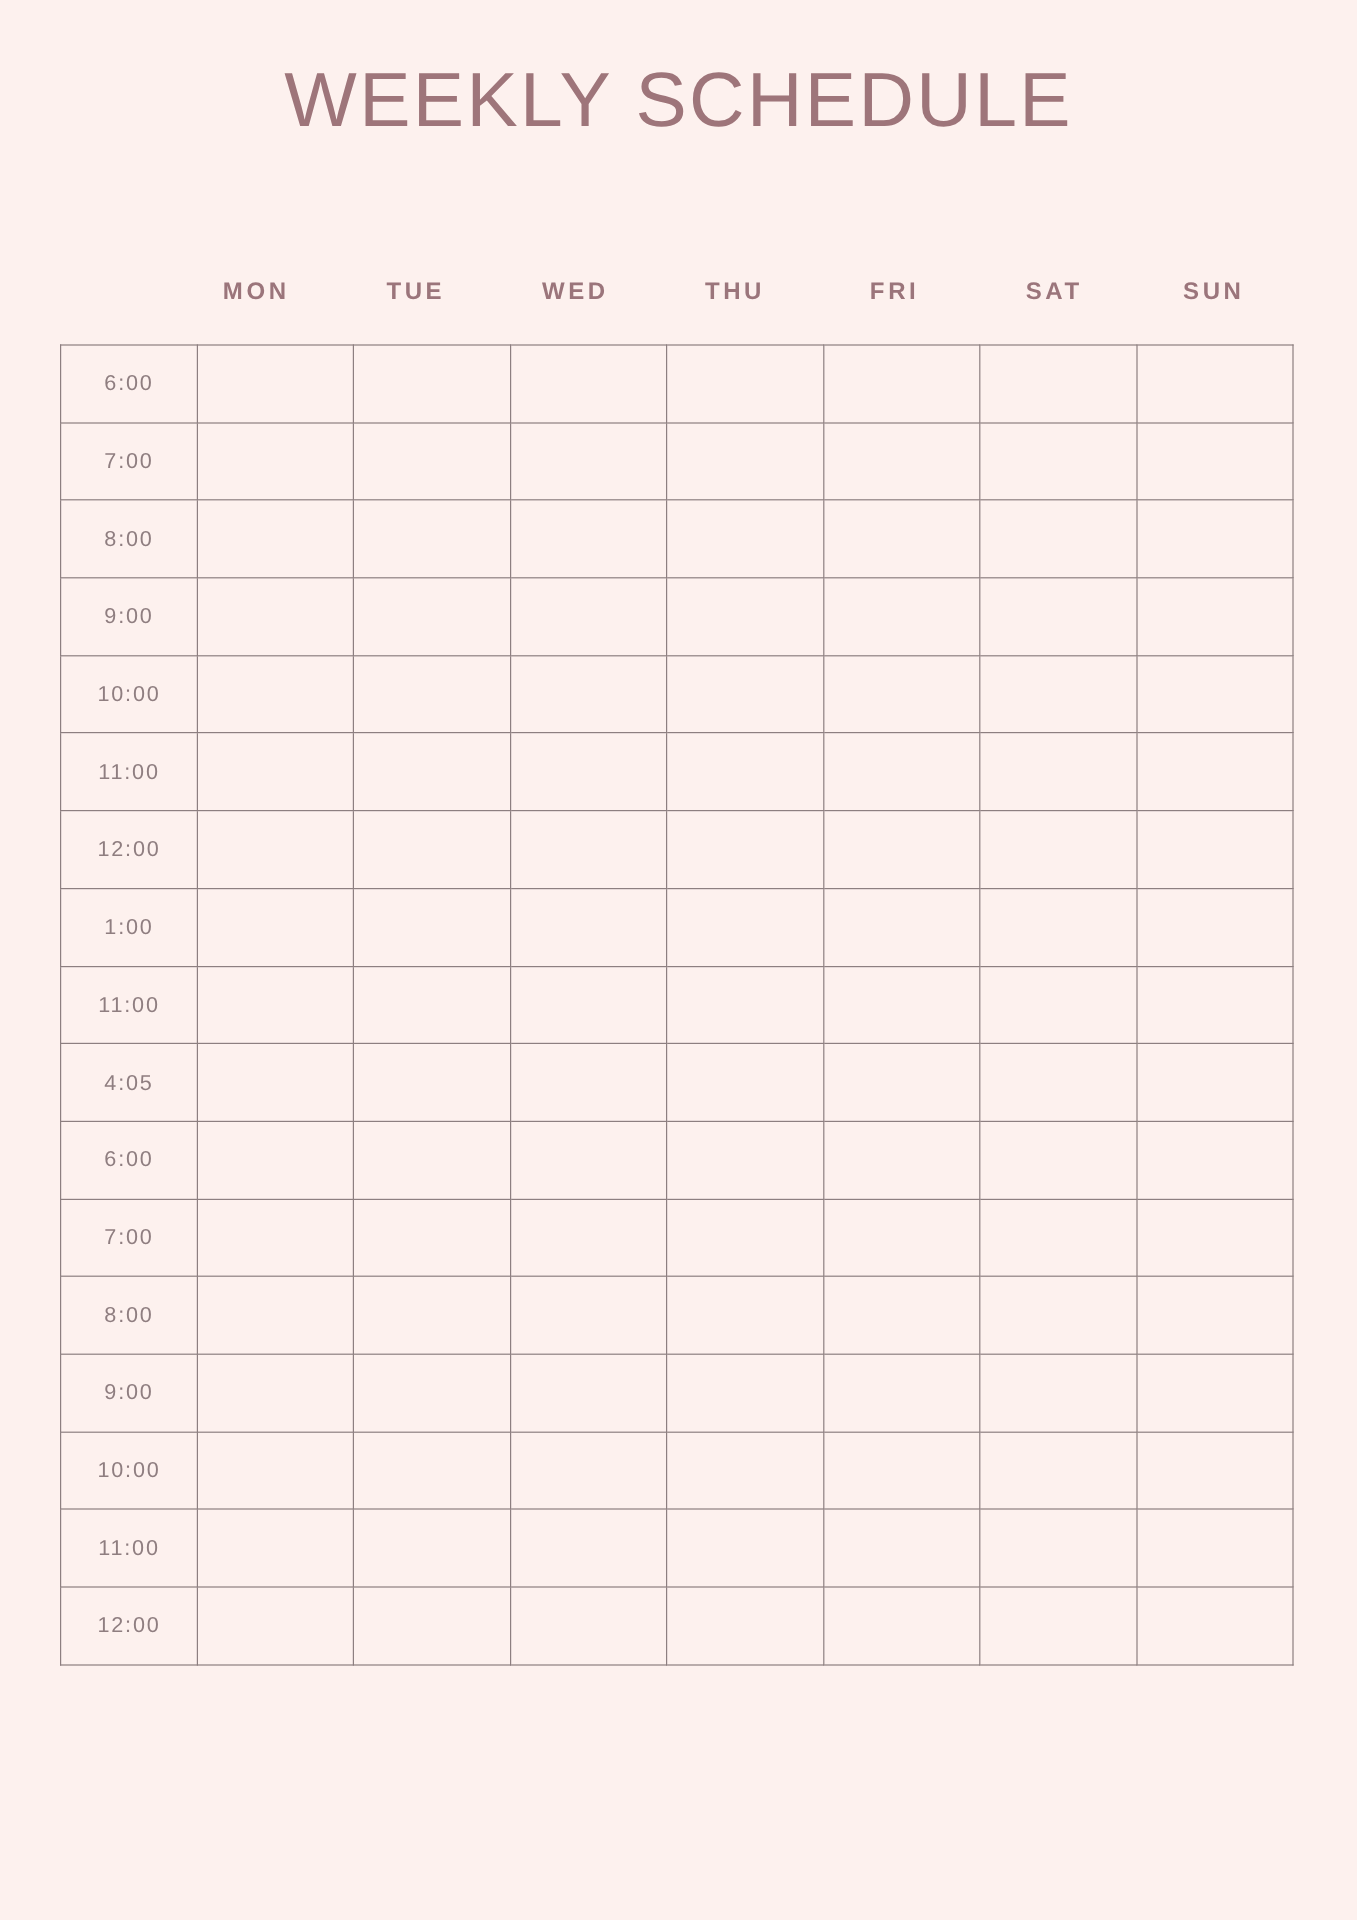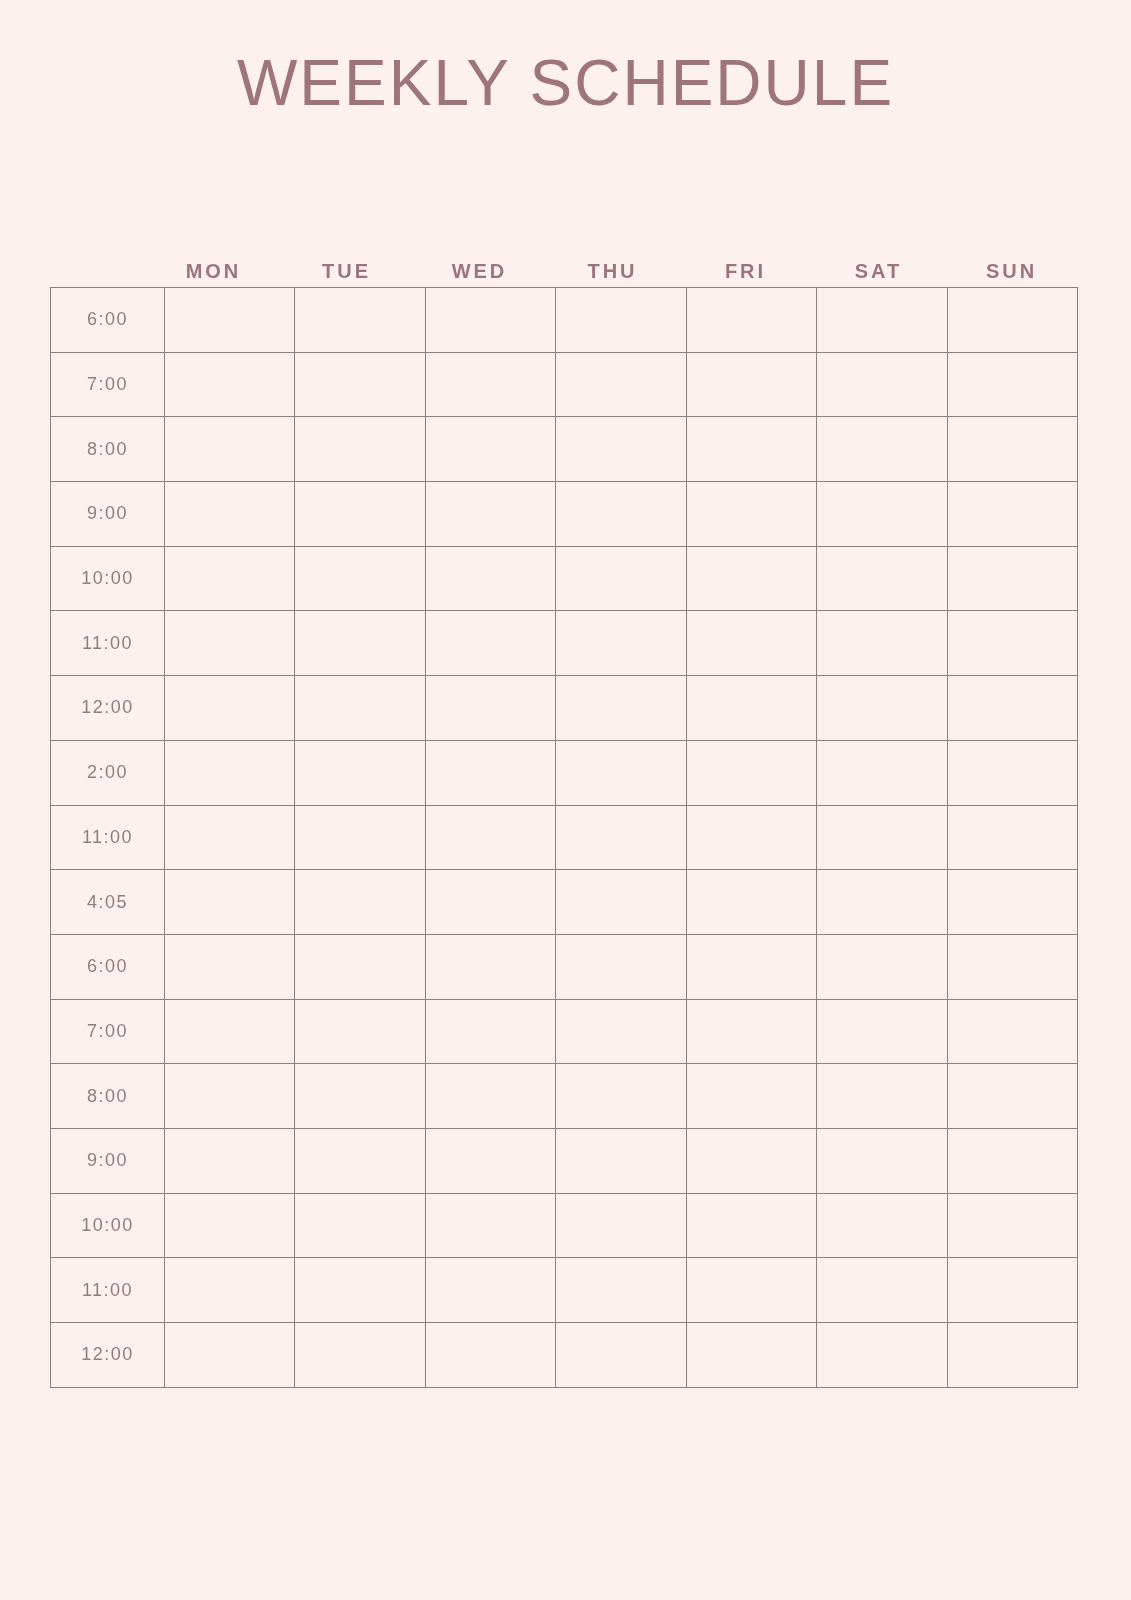--- a/index.html
+++ b/index.html
@@ -33,21 +33,20 @@
     color: var(--title);
     white-space: nowrap;
   }
   .day-row {
     position: absolute;
     top: 232px;
     left: 50px;
     width: 1028px;
     display: flex;
     align-items: center;
-    margin-top: 28px;
   }
   .day-row .spacer {
     width: 97px;
     flex: 0 0 97px;
   }
   .days {
     flex: 1;
     display: flex;
   }
   .days .day {
@@ -180,31 +179,31 @@
           <td class="time">12:00</td>
           <td></td>
           <td></td>
           <td></td>
           <td></td>
           <td></td>
           <td></td>
           <td></td>
         </tr>
 
-
-        <tr>
-          <td class="time">2:00</td>
-          <td></td>
-          <td></td>
-          <td></td>
-          <td></td>
-          <td></td>
-          <td></td>
-          <td></td>
-        </tr>
+        <tr>
+          <td class="time">1:00</td>
+          <td></td>
+          <td></td>
+          <td></td>
+          <td></td>
+          <td></td>
+          <td></td>
+          <td></td>
+        </tr>
+
 
         <tr>
           <td class="time">11:00</td>
           <td></td>
           <td></td>
           <td></td>
           <td></td>
           <td></td>
           <td></td>
           <td></td>

